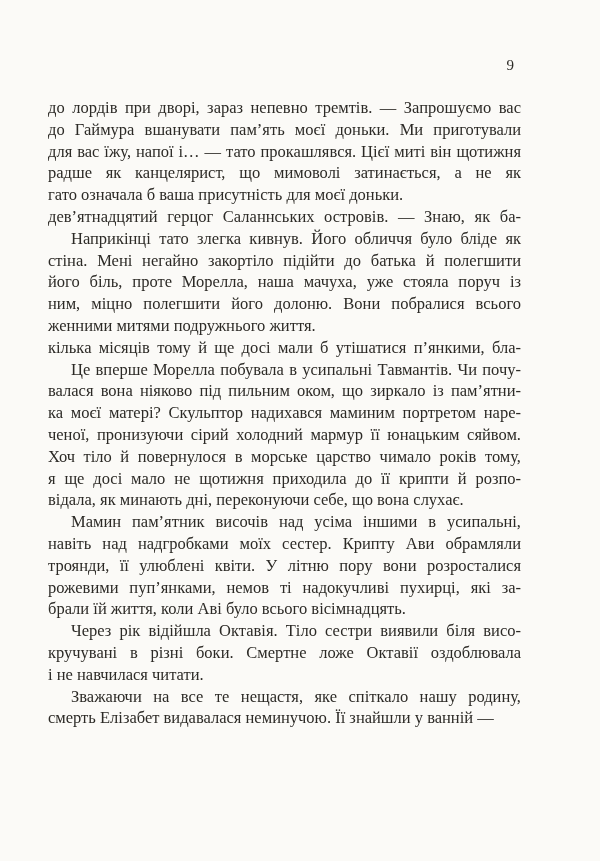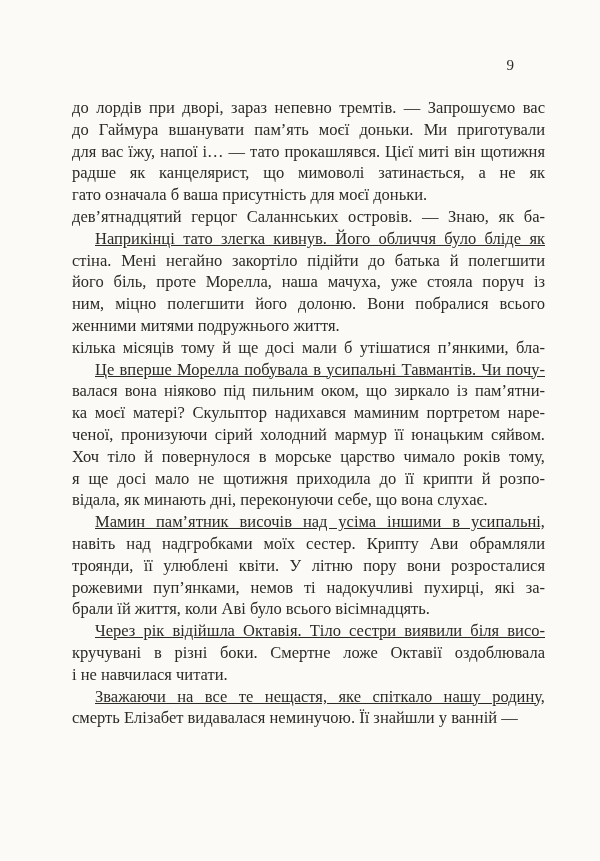--- a/index.html
+++ b/index.html
@@ -29,37 +29,35 @@
     font-size: 15px;
     line-height: 15px;
   }
   .text-block {
     position: absolute;
     top: 97px;
     left: 48px;
     width: 473px;
     font-size: 16.5px;
     line-height: 21.8px;
-    margin-left: 24px;
   }
   .paragraph {
     margin: 0;
     padding: 0;
   }
   .line {
     text-align: justify;
     text-align-last: justify;
     white-space: normal;
   }
   .line.para-end {
     text-align-last: left;
   }
   .line.indent {
     text-indent: 23px;
-    text-decoration: underline;
   }
 </style>
 </head>
 <body>
 
 <div class="book-page">
   <div class="folio">9</div>
   <div class="text-block">
       <div class="paragraph">
         <div class="line">до лордів при дворі, зараз непевно тремтів. — Запрошуємо вас</div>

